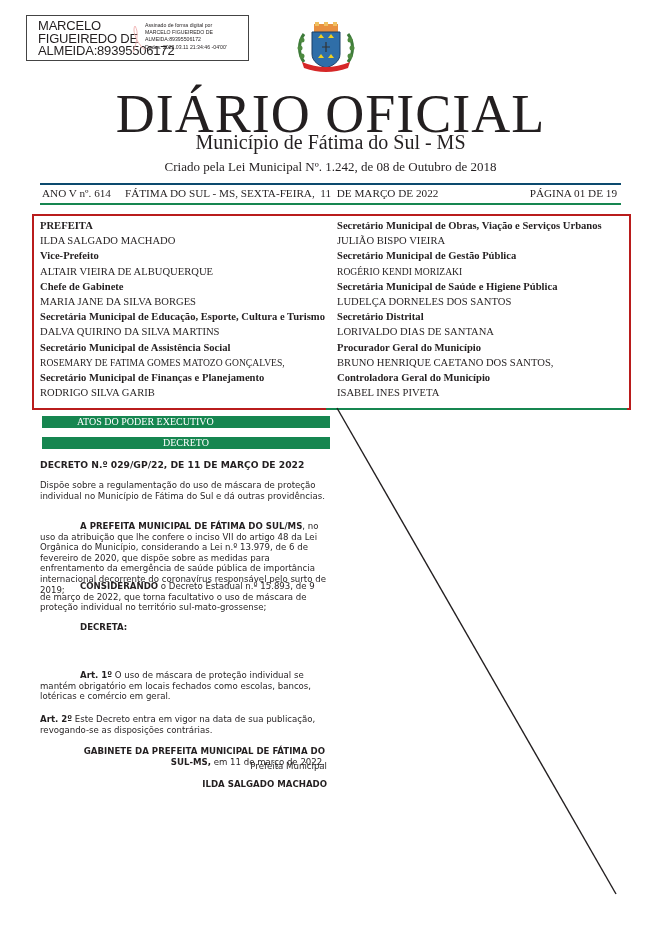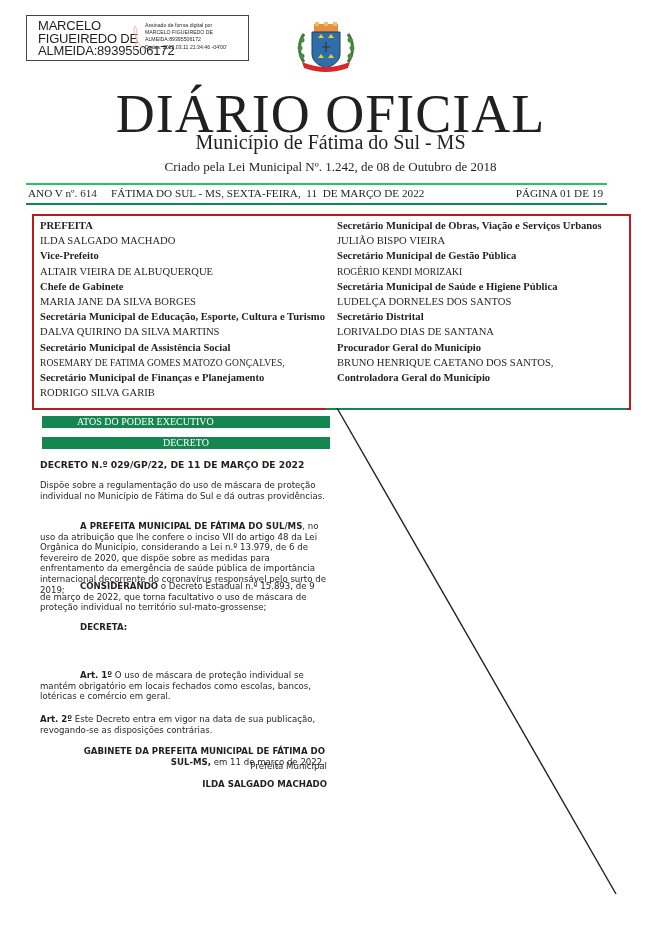--- a/index.html
+++ b/index.html
@@ -15,21 +15,21 @@
 
     
     .emblem { position:absolute; left:294px; top:22px; width:64px; height:50px; }
 
     
     .masthead-title { position:absolute; left:0; width:661px; top:84px; text-align:center; font-size:54px; line-height:60px; letter-spacing:1px; color:#231f20; }
     .masthead-sub { position:absolute; left:0; width:661px; top:131px; text-align:center; font-size:20px; line-height:22px; color:#231f20; }
     .masthead-law { position:absolute; left:0; width:661px; top:159px; text-align:center; font-size:13px; line-height:15px; color:#231f20; }
 
     
-    .edition-bar { position:absolute; left:26px; top:183px; width:581px; height:18px; border-top:2px solid #22c55e; border-bottom:2px solid #168650; }
+    .edition-bar { position:absolute; left:40px; top:183px; width:581px; height:18px; border-top:2px solid #0c4a6e; border-bottom:2px solid #168650; }
     .edition-left { position:absolute; left:2px; top:1px; font-size:11.2px; line-height:15px; white-space:pre; }
     .edition-page { position:absolute; right:4px; top:1px; font-size:11.2px; line-height:15px; }
 
     
     .officials { position:absolute; left:32px; top:214px; width:595px; height:192px; border:2px solid #b91c1c; }
     .officials .col { position:absolute; top:2px; font-size:10.6px; line-height:15.2px; }
     .officials .col-left { left:6px; width:286px; }
     .officials .col-right { left:303px; width:290px; }
     .officials .role { font-weight:bold; }
     .officials .role.justify { text-align:justify; text-align-last:left; }
@@ -128,20 +128,21 @@
     <div class="name">JULIÃO BISPO VIEIRA</div>
     <div class="role">Secretário Municipal de Gestão Pública</div>
     <div class="name small">ROGÉRIO KENDI MORIZAKI</div>
     <div class="role">Secretária Municipal de Saúde e Higiene Pública</div>
     <div class="name">LUDELÇA DORNELES DOS SANTOS</div>
     <div class="role">Secretário Distrital</div>
     <div class="name">LORIVALDO DIAS DE SANTANA</div>
     <div class="role">Procurador Geral do Município</div>
     <div class="name">BRUNO HENRIQUE CAETANO DOS SANTOS,</div>
     <div class="role">Controladora Geral do Município</div>
+    <div class="name">ISABEL INES PIVETA</div>
   </div>
 </div>
 
 <div class="rule-right"></div>
 
 <div class="banner banner-atos serif">
   <span>ATOS DO PODER EXECUTIVO</span>
 </div>
 <div class="banner banner-decreto serif">
   <span>DECRETO</span>

